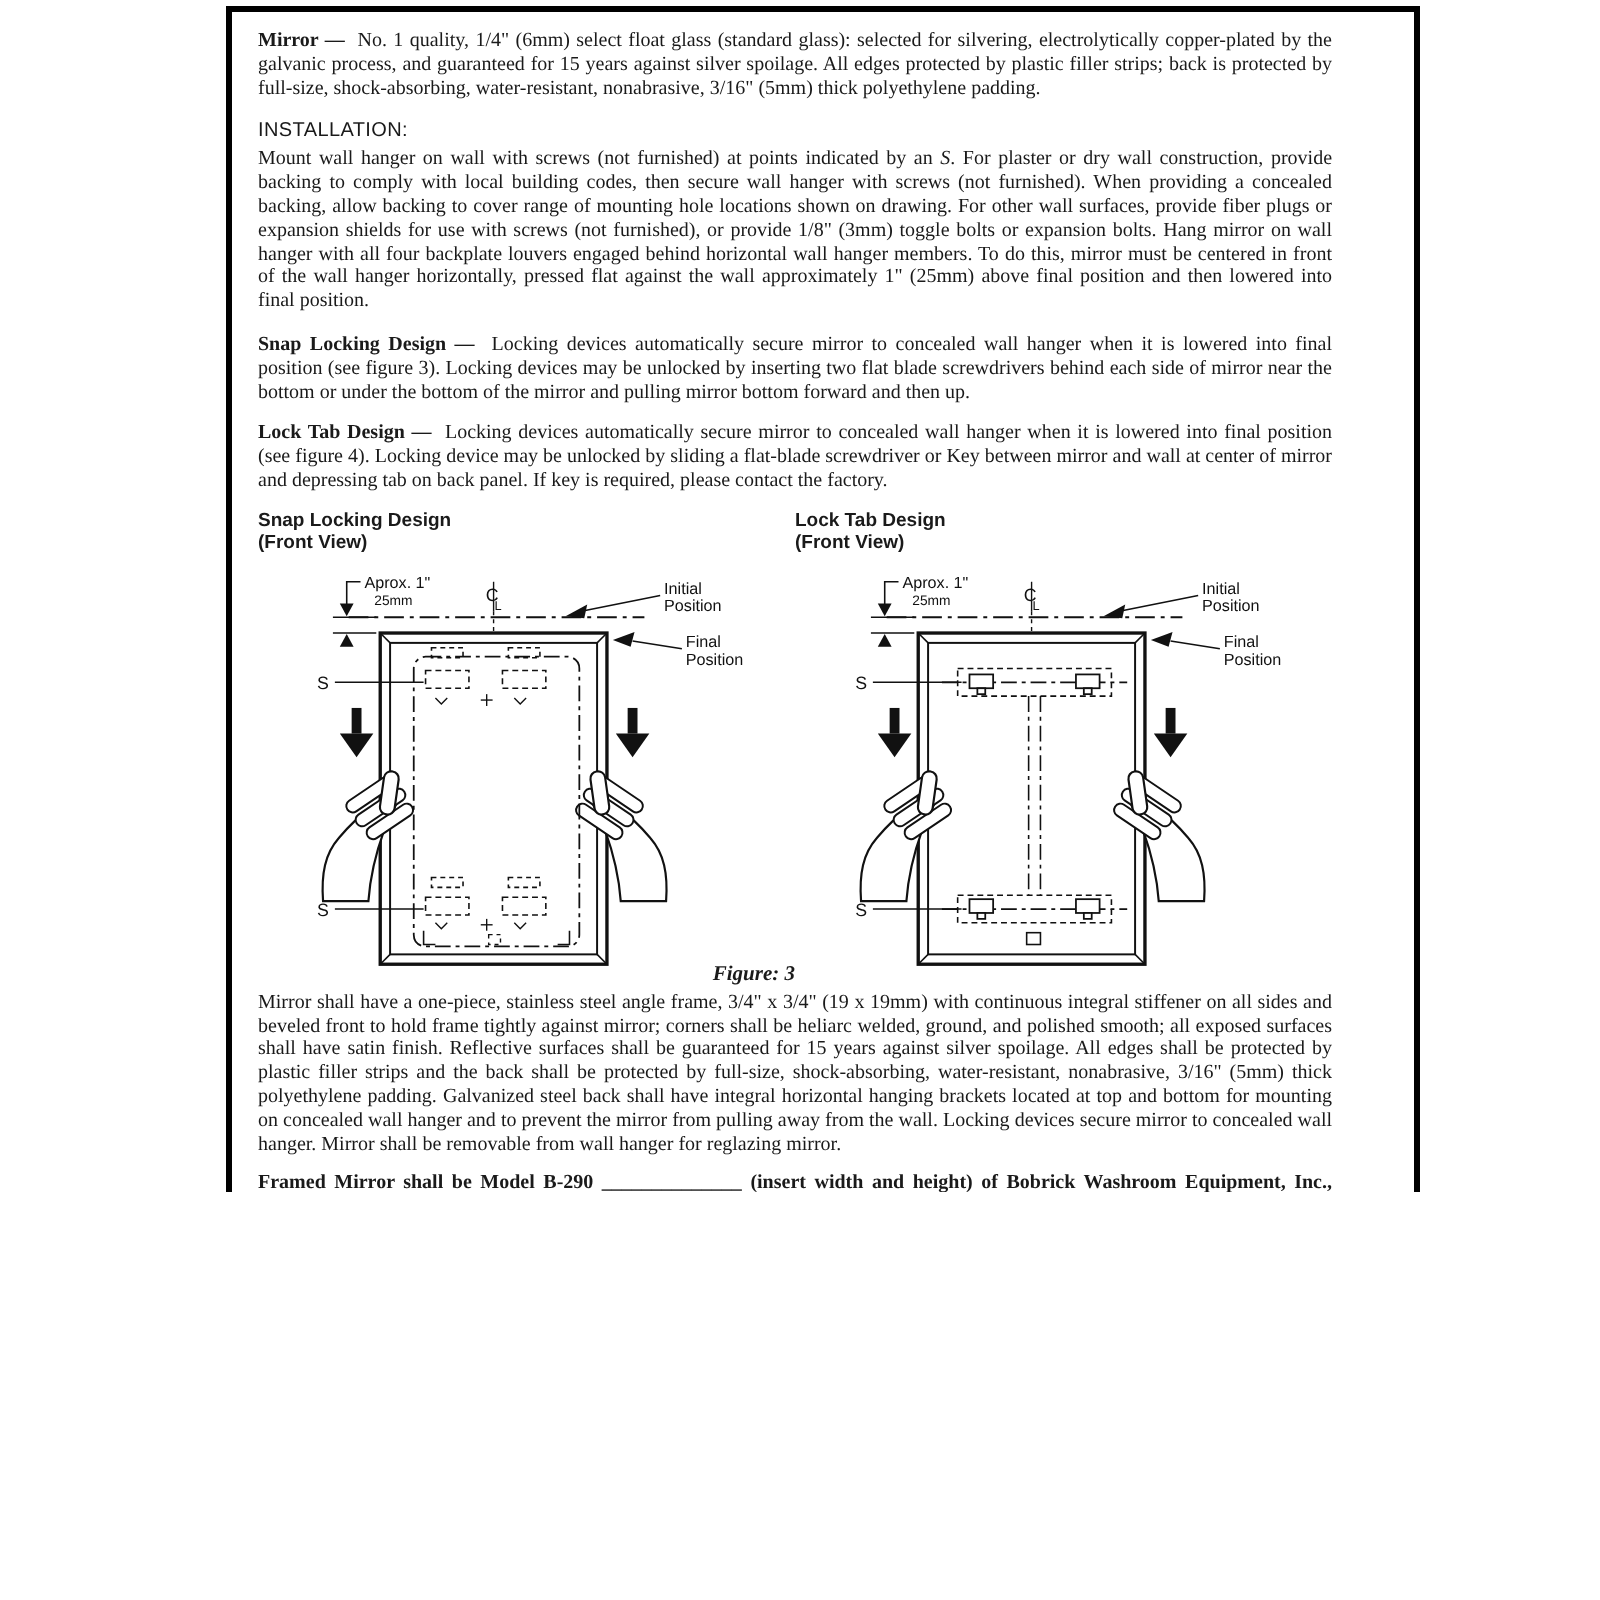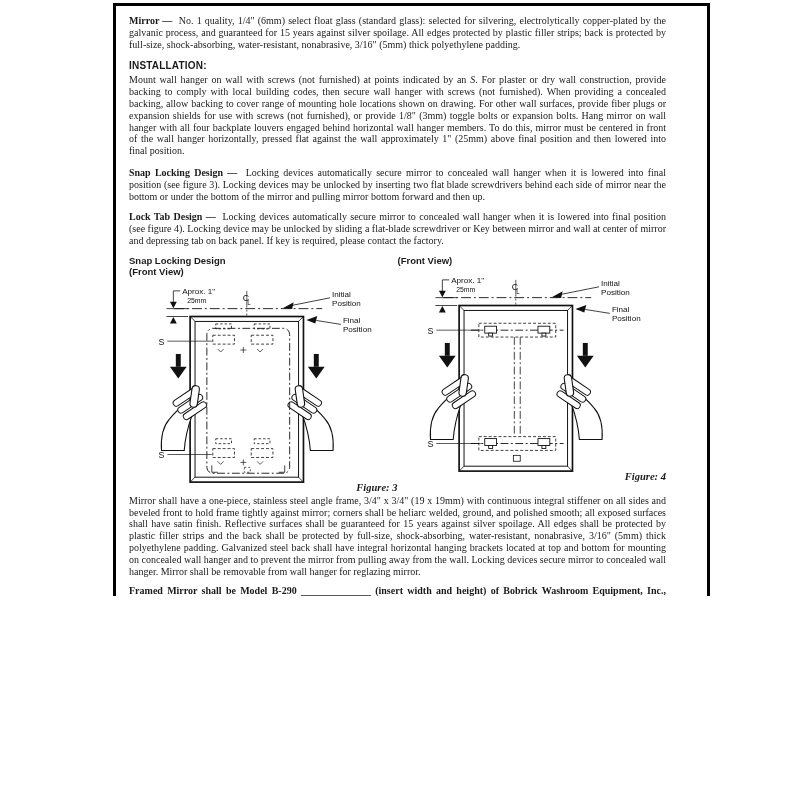--- a/index.html
+++ b/index.html
@@ -5,21 +5,21 @@
   html,body{margin:0;padding:0;background:#fff;}
   .page{position:relative;width:800px;height:596px;background:#fff;overflow:hidden;
         font-family:"Liberation Serif", serif;color:#1a1a1a;}
   .sheet{position:absolute;left:113px;top:3px;width:564px;height:766px;
          border:3px solid #000;padding:9px 14px 0 13px;box-sizing:content-box;}
   .sheet-inner{width:537px;}
   p.body{font-size:10px;line-height:11.8px;text-align:justify;margin:0 0 6px 0;}
   p.body .lead{font-weight:bold;}
   p.body .lead:after{content:"\00a0\00a0";}
   .ital{font-style:italic;}
-  h3.sec{font-family:"Liberation Sans", sans-serif;font-size:10px;font-weight:bold;
+  h3.sec{font-family:"Liberation Sans", sans-serif;font-size:10px;font-weight:normal;
          margin:10px 0 3px 0;letter-spacing:.2px;}
   .figs{display:flex;margin-top:8px;}
   .fig-col{width:50%;}
   .fig-title{font-family:"Liberation Sans", sans-serif;font-weight:bold;font-size:9.5px;
              text-align:left;line-height:11px;}
   .fig-svg{display:block;margin:2px auto 0 auto;}
   .fig-caption{font-weight:bold;font-style:italic;font-size:10.5px;margin:-12px 0 0 26px;text-align:right;}
   .spec-block{margin-top:2px;}
   p.model{font-size:10px;line-height:11.8px;font-weight:bold;text-align:justify;margin:8px 0 0 0;}
   .footer{position:absolute;left:110px;top:781px;width:602px;display:flex;
@@ -156,20 +156,21 @@
               <polyline class="ln" stroke-width="0.8" points="84,189 84,196 90,196"></polyline>
               <polyline class="ln" stroke-width="0.8" points="158,189 158,196 152,196"></polyline>
               <rect class="ln" stroke-width="0.7" stroke-dasharray="2 2" x="117" y="191" width="6" height="5"></rect>
             </g>
           </svg>
 
           <div class="fig-caption">Figure: 3</div>
         </div>
 
         <div class="fig-col">
+          <div class="fig-title">Lock Tab Design</div>
           <div class="fig-title">(Front View)</div>
 
           <svg class="fig-svg" width="276" height="215" viewBox="0 0 280 218">
             <use href="#figCommon"></use>
 
             <g>
               <line class="ln" stroke-width="0.9" stroke-dasharray="8 2.5 2 2.5" x1="74" y1="63" x2="168" y2="63"></line>
               <rect class="ln" stroke-width="0.8" stroke-dasharray="3 2" x="82" y="56" width="78" height="14"></rect>
               <rect class="wh" stroke-width="0.9" x="88" y="59" width="12" height="7"></rect>
               <rect class="wh" stroke-width="0.9" x="92" y="66" width="4" height="3"></rect>
@@ -180,21 +181,20 @@
               <line class="ln" stroke-width="0.9" stroke-dasharray="8 2.5 2 2.5" x1="74" y1="178" x2="168" y2="178"></line>
               <rect class="ln" stroke-width="0.8" stroke-dasharray="3 2" x="82" y="171" width="78" height="14"></rect>
               <rect class="wh" stroke-width="0.9" x="88" y="173" width="12" height="7"></rect>
               <rect class="wh" stroke-width="0.9" x="92" y="180" width="4" height="3"></rect>
               <rect class="wh" stroke-width="0.9" x="142" y="173" width="12" height="7"></rect>
               <rect class="wh" stroke-width="0.9" x="146" y="180" width="4" height="3"></rect>
               <rect class="ln" stroke-width="0.8" x="117" y="190" width="7" height="6"></rect>
             </g>
           </svg>
 
-          <div class="fig-caption">Figure: 4</div>
         </div>
       </div>
 
       <div class="spec-block">
         <p class="body">Mirror shall have a one-piece, stainless steel angle frame, 3/4" x 3/4" (19 x 19mm) with continuous integral stiffener on all sides and beveled front to hold frame tightly against mirror; corners shall be heliarc welded, ground, and polished smooth; all exposed surfaces shall have satin finish. Reflective surfaces shall be guaranteed for 15 years against silver spoilage. All edges shall be protected by plastic filler strips and the back shall be protected by full-size, shock-absorbing, water-resistant, nonabrasive, 3/16" (5mm) thick polyethylene padding. Galvanized steel back shall have integral horizontal hanging brackets located at top and bottom for mounting on concealed wall hanger and to prevent the mirror from pulling away from the wall. Locking devices secure mirror to concealed wall hanger. Mirror shall be removable from wall hanger for reglazing mirror.</p>
         <p class="model">Framed Mirror shall be Model B-290 ______________ (insert width and height) of Bobrick Washroom Equipment, Inc., Clifton Park, New York; Jackson, Tennessee; Los Angeles, California; Bobrick Washroom Equipment Company, Scarborough, Ontario; Bobrick Washroom Equipment Pty. Ltd., Australia; and Bobrick Washroom Equipment Limited, United Kingdom.</p>
       </div>
 
     </div>
   </div>

